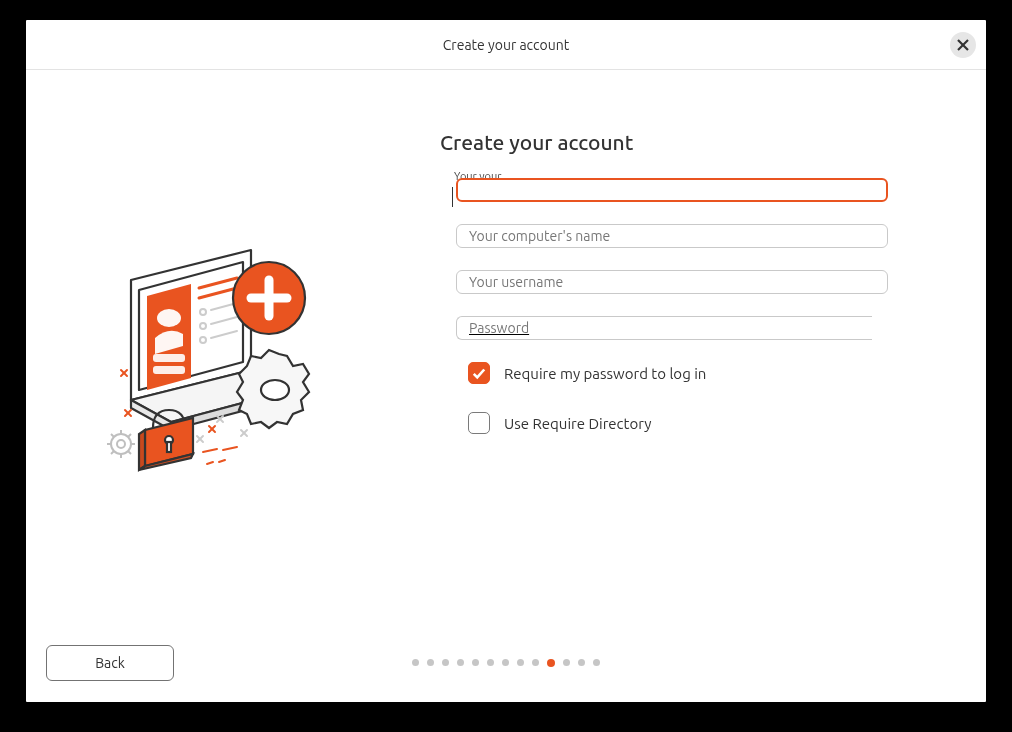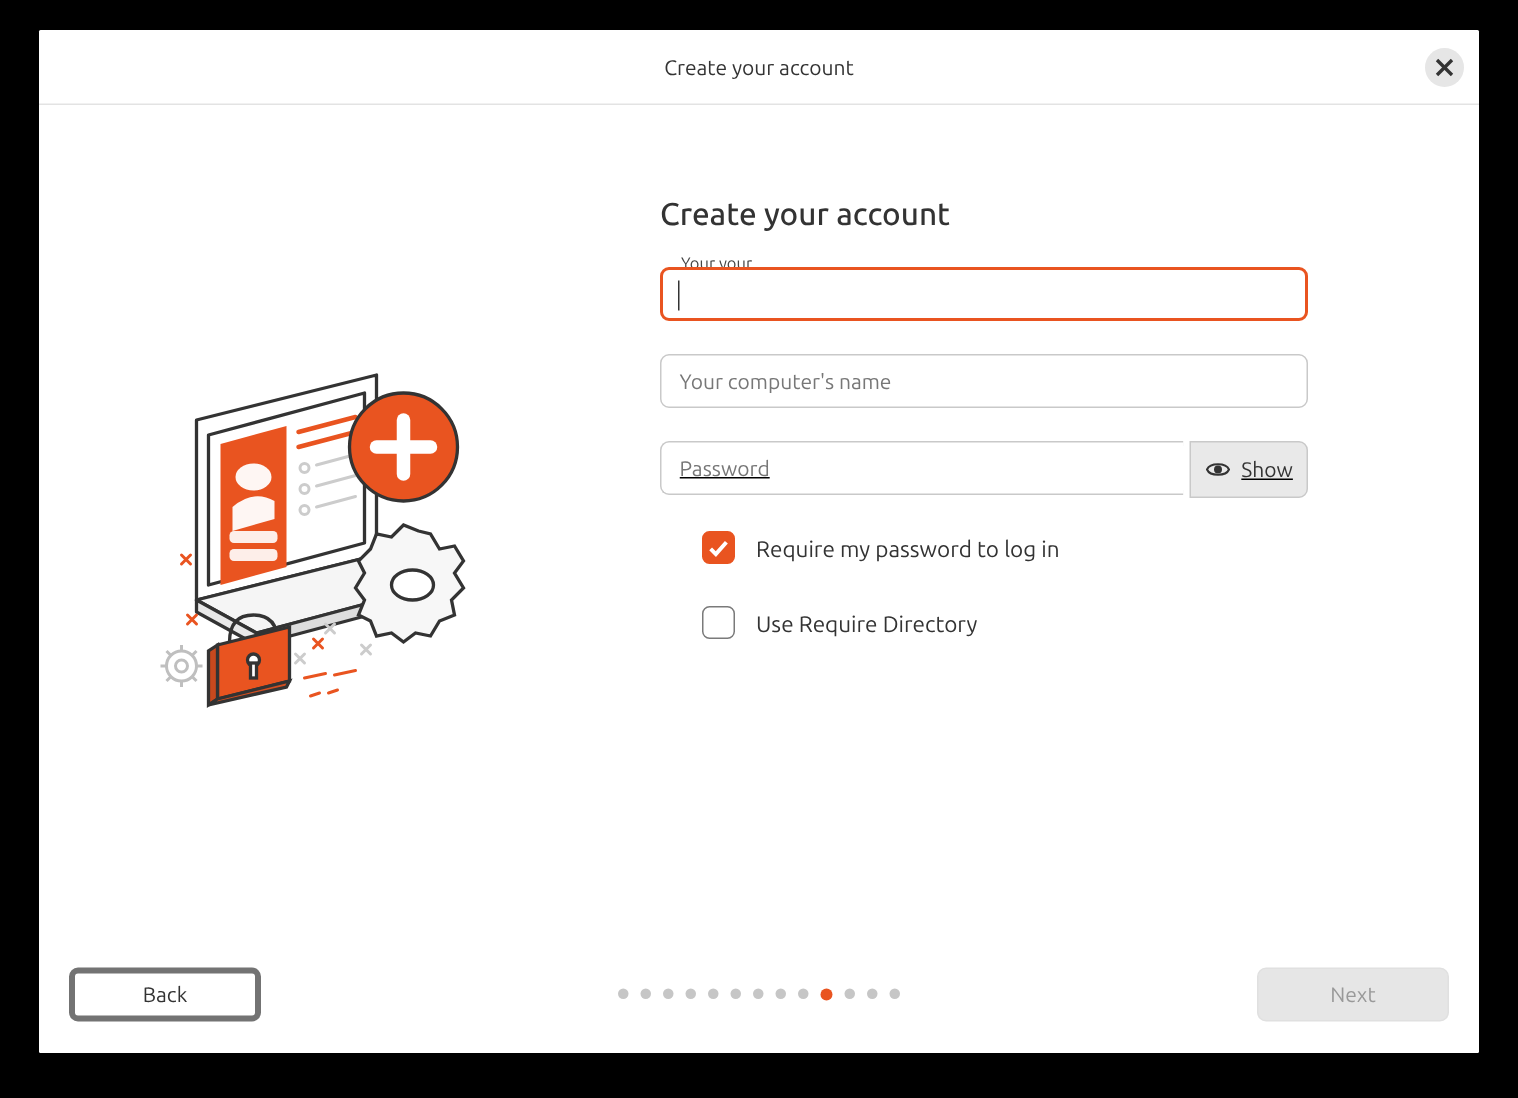--- a/index.html
+++ b/index.html
@@ -109,27 +109,28 @@
       top: -8px;
       left: 10px;
       background: #fff;
       padding: 0 4px;
       font-size: 11px;
       color: #444;
     }
 
     .text-input {
       width: 100%;
-      height: 36px;
+      height: 24px;
       border: 1px solid #c9c9c9;
       border-radius: 6px;
       padding: 0 12px;
       font-size: 14px;
       color: #333;
       outline: none;
+      margin-left: 16px;
     }
 
     .text-input.focused {
       border: 2px solid #e95420;
       border-radius: 6px;
     }
 
     .text-input::placeholder {
       color: #777;
     }
@@ -226,21 +227,21 @@
       border-radius: 6px;
       font-size: 14px;
       display: flex;
       align-items: center;
       justify-content: center;
       cursor: pointer;
     }
 
     .btn-back {
       background: #fff;
-      border: 4px solid #737373;
+      border: 1px solid #737373;
       color: #333;
     }
 
     .btn-next {
       background: #e6e6e6;
       border: 1px solid #e0e0e0;
       color: #999;
       cursor: default;
     }
 
@@ -390,31 +391,27 @@
         <div style="position:relative">
           <input class="text-input focused" type="text" value="" style="">
           <div class="cursor-bar"></div>
         </div>
       </div>
 
       <div class="field-group">
         <input class="text-input" type="text" placeholder="Your computer's name" style="">
       </div>
 
+      <div class="field-group">
+        <input class="text-input" type="text" placeholder="Your username" style="">
+      </div>
 
       <div class="field-group">
         <div class="password-row">
           <input class="text-input" type="password" placeholder="Password" style="">
-          <div class="show-btn">
-            <svg viewBox="0 0 24 24" fill="none" stroke="#333" stroke-width="2">
-              <path d="M1 12 C4 5 20 5 23 12 C20 19 4 19 1 12 Z"></path>
-              <circle cx="12" cy="12" r="3" fill="#333"></circle>
-            </svg>
-            <span>Show</span>
-          </div>
         </div>
       </div>
 
 
       <div class="checkbox-row">
         <div class="checkbox checked">
           <svg viewBox="0 0 16 16">
             <polyline points="2,9 6,13 14,4"></polyline>
           </svg>
         </div>
@@ -440,20 +437,17 @@
           <div class="dot"></div>
           <div class="dot"></div>
           <div class="dot"></div>
           <div class="dot"></div>
           <div class="dot"></div>
           <div class="dot active"></div>
           <div class="dot"></div>
           <div class="dot"></div>
           <div class="dot"></div>
         </div>
-      <div class="btn btn-next">
-        <span>Next</span>
-      </div>
     </div>
 
   </div>
 
 </div>
 
 </body></html>

